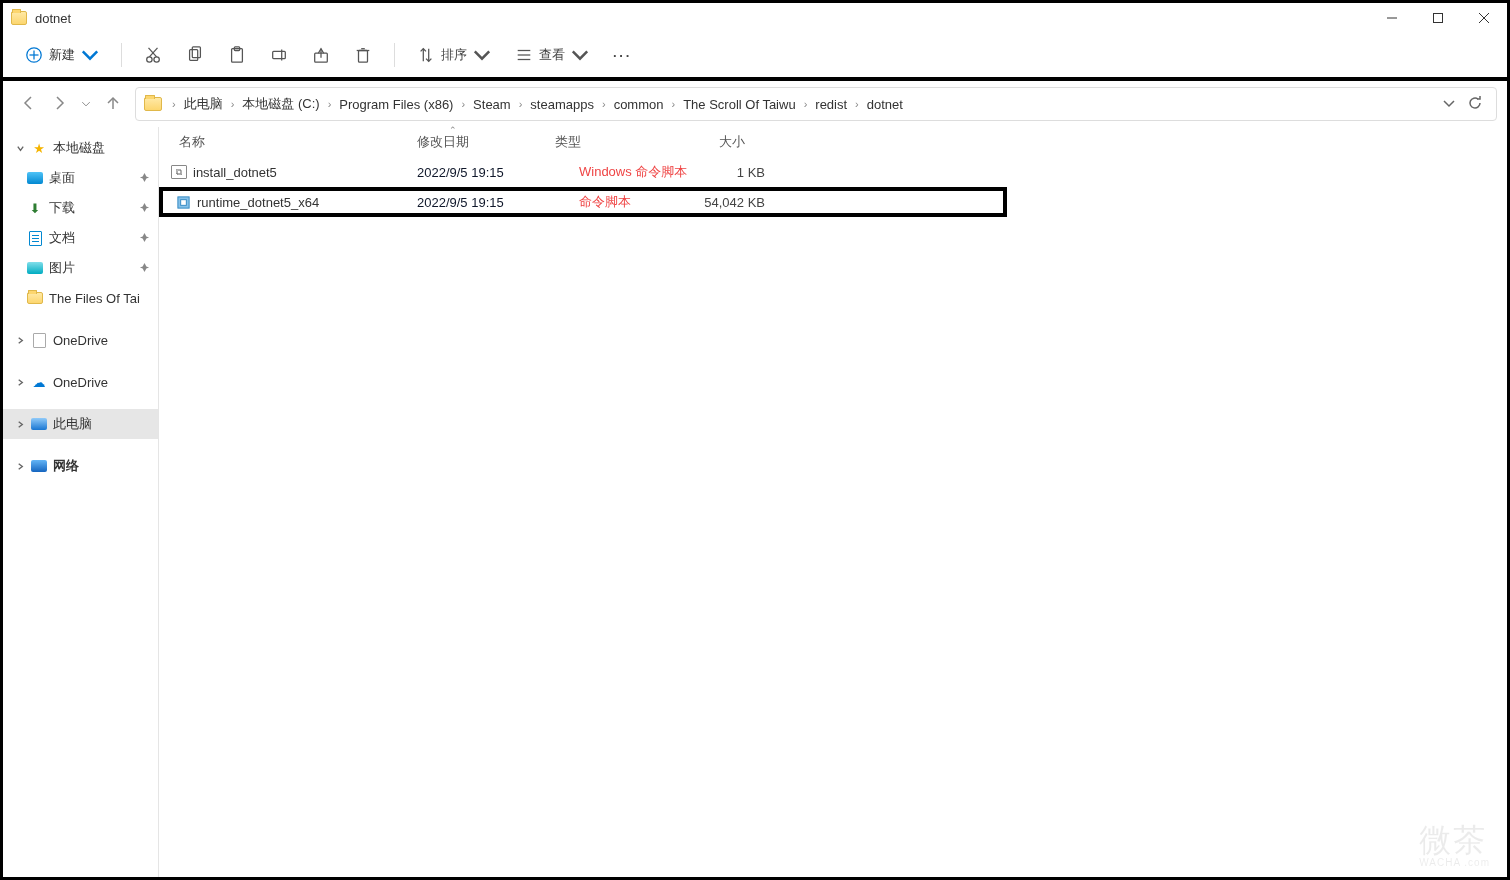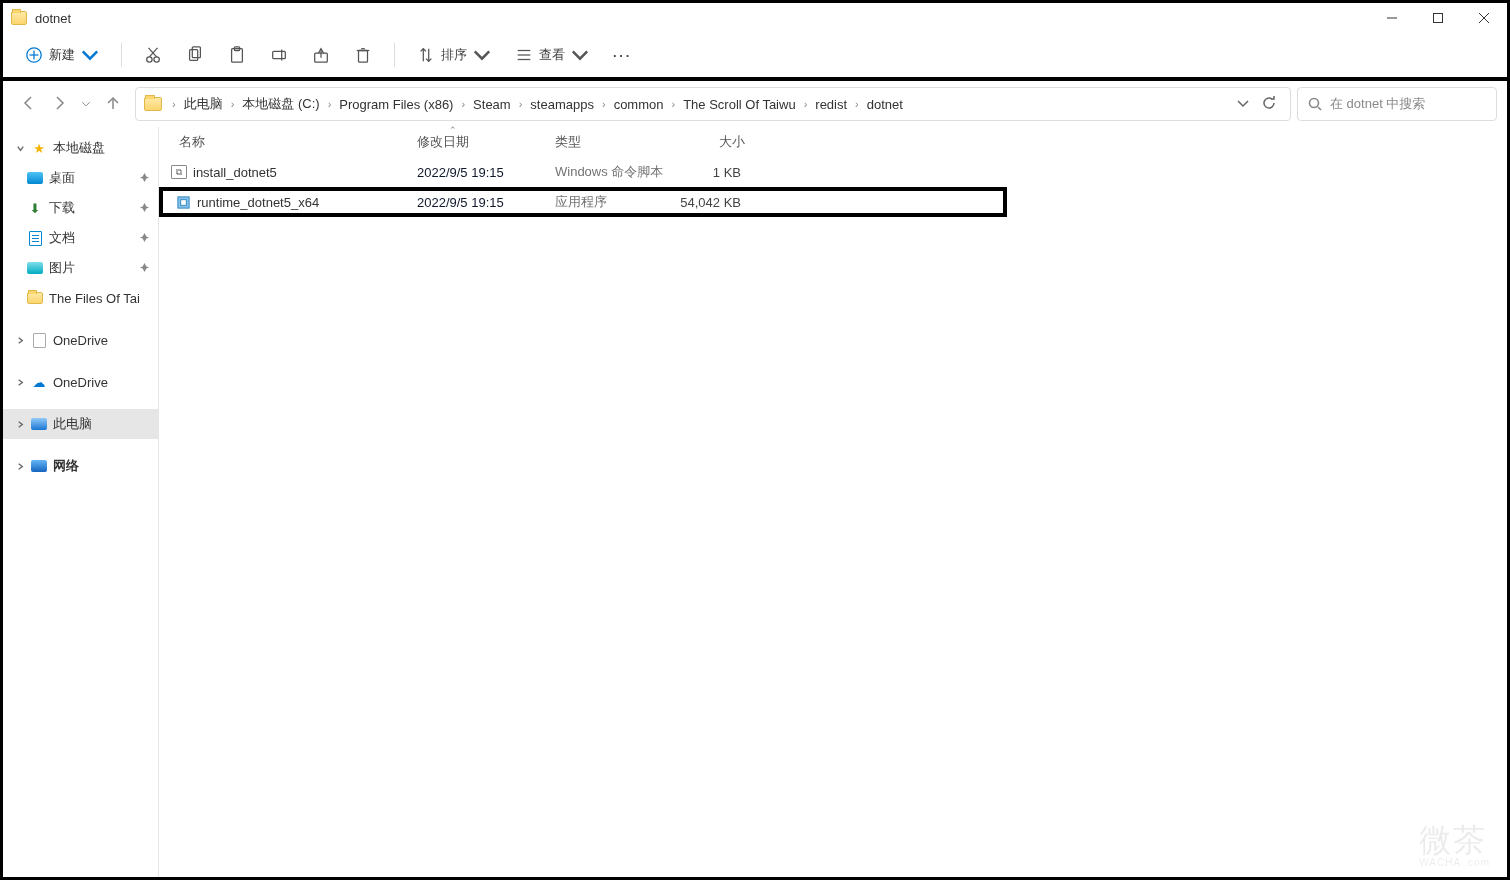--- a/index.html
+++ b/index.html
@@ -64,21 +64,21 @@
 .col-head > span:nth-child(1){ width:238px; }
 .col-head > span:nth-child(2){ width:138px; }
 .col-head > span:nth-child(3){ width:110px; }
 .col-head > span:nth-child(4){ width:80px; text-align:right; }
 .rows { }
 .row { display:flex; align-items:center; height:30px; padding-left:12px; font-size:13px; }
 .row.sel { border:4px solid #000; margin-left:0; margin-right:500px; }
 .row .c1 { width:246px; display:flex; align-items:center; gap:6px; }
 .row.sel .c1 { width:242px; }
 .row .c2 { width:138px; color:#0f172a; }
-.row .c3 { width:110px; color:#737373; }
+.row .c3 { width:110px; color:#ef4444;margin-left:24px; }
 .row .c4 { width:80px; text-align:right; color:#444; padding-right:4px; }
 .fico-cmd { width:16px; height:14px; border:1px solid #888; border-radius:1px; display:flex; align-items:center; justify-content:center; font-size:9px; color:#666; }
 .fico-exe { width:16px; height:16px; display:flex; align-items:center; justify-content:center; }
 .fico-exe svg { width:15px; height:15px; }
 
 .watermark { position:absolute; right:20px; bottom:12px; font-size:32px; color:rgba(0,0,0,0.08); font-weight:300; letter-spacing:2px; pointer-events:none; }
 .watermark small{ font-size:10px; display:block; text-align:right; letter-spacing:1px; margin-top:-6px; color:rgba(0,0,0,0.08);}
 </style>
 </head>
 <body>
@@ -225,27 +225,20 @@
     <div class="addr-end">
       <span><svg viewBox="0 0 14 14">
             <polyline points="2,5 7,10 12,5"></polyline>
           </svg></span>
       <span><svg viewBox="0 0 14 14">
             <path d="M12 7a5 5 0 1 1-2-4"></path>
             <polyline points="10,0 10,3 7,3" transform="translate(2,0)"></polyline>
           </svg></span>
     </div>
   </div>
-  <div class="searchbox">
-    <svg viewBox="0 0 14 14">
-        <circle cx="6" cy="6" r="4.5"></circle>
-        <line x1="10" y1="10" x2="13" y2="13"></line>
-      </svg>
-    <span>在 dotnet 中搜索</span>
-  </div>
 </div>
 
 <div class="main">
   <div class="sidebar">
     <div class="side-group">
       <div class="side-row">
         <span class="exp">
             <svg viewBox="0 0 10 10">
               <polyline points="2,3 5,7 8,3"></polyline>
             </svg>
@@ -368,21 +361,21 @@
         <span class="c1">
             <span class="fico-exe">
               <svg viewBox="0 0 16 16">
                 <rect x="2" y="2" width="12" height="12" fill="#85c1e9" stroke="#2e86c1"></rect>
                 <rect x="5" y="5" width="6" height="6" fill="#fff" stroke="#2e86c1"></rect>
               </svg>
             </span>
             <span>runtime_dotnet5_x64</span>
           </span>
         <span class="c2">2022/9/5 19:15</span>
-        <span class="c3">应用程序</span>
+        <span class="c3">命令脚本</span>
         <span class="c4">54,042 KB</span>
       </div>
     </div>
   </div>
 </div>
 
 <div class="watermark">
   <span>微茶</span><small>WACHA
 .com</small>
 </div>

